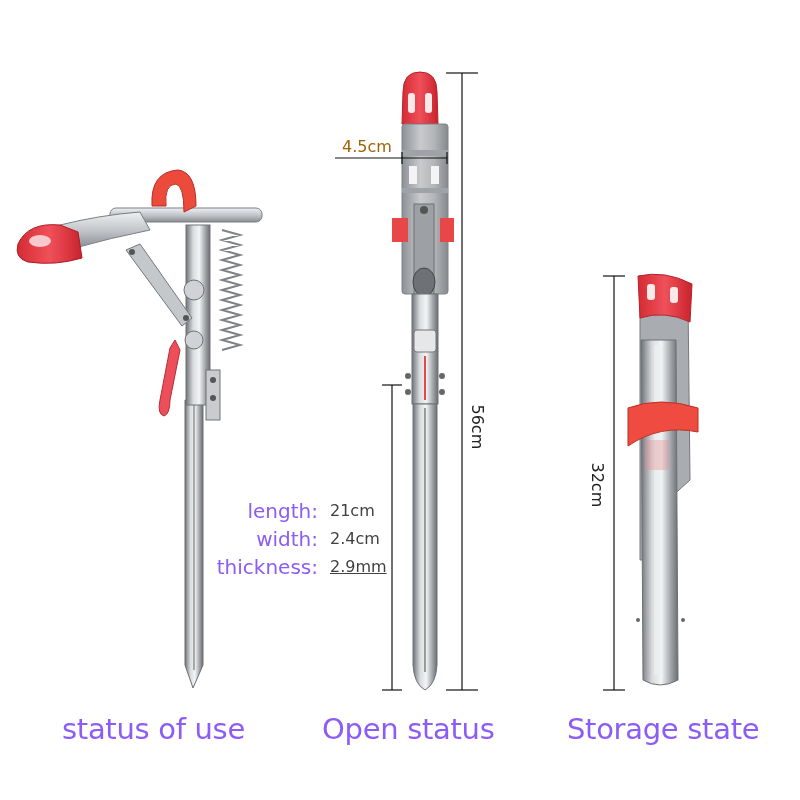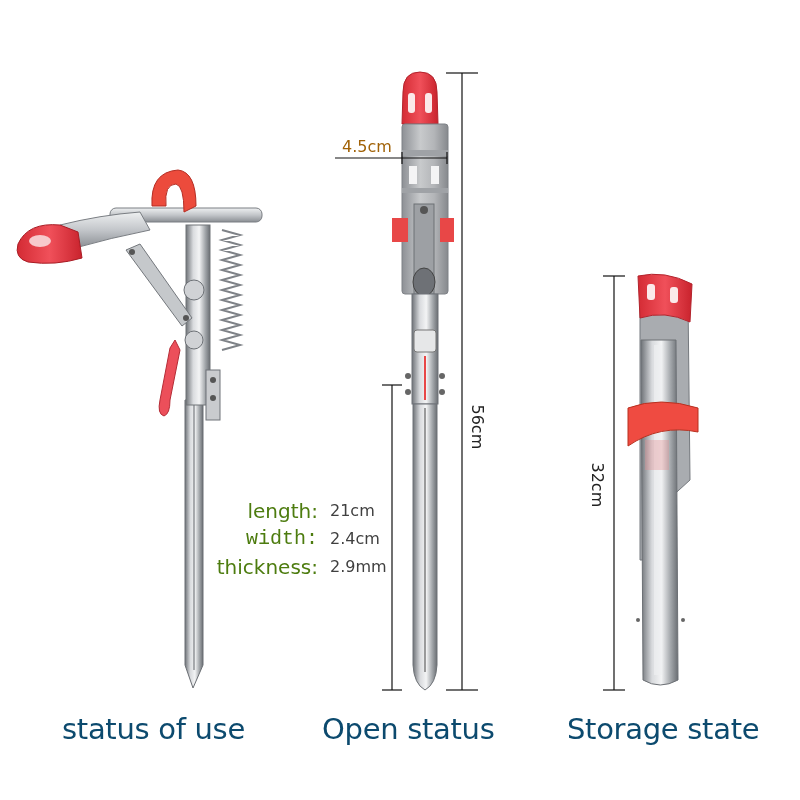--- a/index.html
+++ b/index.html
@@ -1,20 +1,20 @@
 <!DOCTYPE html>
 <html><head>
 <meta charset="utf-8">
 <style>
   html, body { margin: 0; padding: 0; background: #ffffff; }
   body { width: 800px; height: 800px; position: relative; overflow: hidden;
          font-family: "DejaVu Sans", "Liberation Sans", sans-serif; color: #111; }
   svg.art { position: absolute; left: 0; top: 0; }
-  .caption { position: absolute; top: 712px; font-size: 29px; color: #0c4a6e; white-space: nowrap; letter-spacing: -0.3px; }
-  .spec-label { position: absolute; font-size: 20px; color: #4d7c0f; text-align: right; width: 120px; white-space: nowrap; }
+  .caption { position: absolute; top: 712px; font-size: 29px; color: #8b5cf6; white-space: nowrap; letter-spacing: -0.3px; }
+  .spec-label { position: absolute; font-size: 20px; color: #8b5cf6; text-align: right; width: 120px; white-space: nowrap; }
   .spec-value { position: absolute; font-size: 16px; color: #404040; white-space: nowrap; }
   .dim-text { position: absolute; font-size: 16px; color: #a16207; white-space: nowrap; }
   .vtext { position: absolute; font-size: 16px; color: #222; white-space: nowrap; transform: rotate(90deg); transform-origin: center center; }
 </style>
 </head>
 <body>
 
 <svg class="art" width="800" height="800" viewBox="0 0 800 800">
   <defs>
     <linearGradient id="steelV" x1="0" x2="1" y1="0" y2="0">
@@ -148,22 +148,22 @@
 </svg>
 
 <span class="dim-text" style="left:342px; top:137px;">4.5cm</span>
 <span class="vtext" style="left:457px; top:415px; width:40px; text-align:center;">56cm</span>
 <span class="vtext" style="left:577px; top:473px; width:40px; text-align:center;">32cm</span>
 
 <div>
   <span class="spec-label" style="left:198px; top:499px;">length:</span>
   <span class="spec-value" style="left:330px; top:501px;">21cm</span>
 
-  <span class="spec-label" style="left:198px; top:527px;font-family:Liberation Mono, monospace;">width:</span>
+  <span class="spec-label" style="left:198px; top:527px;">width:</span>
   <span class="spec-value" style="left:330px; top:529px;text-align:center;">2.4cm</span>
 
   <span class="spec-label" style="left:198px; top:555px;">thickness:</span>
-  <span class="spec-value" style="left:330px; top:557px;">2.9mm</span>
+  <span class="spec-value" style="left:330px; top:557px;text-decoration:underline;">2.9mm</span>
 </div>
 
 <span class="caption" style="left:62px;">status of use</span>
 <span class="caption" style="left:322px;">Open status</span>
 <span class="caption" style="left:567px;">Storage state</span>
 
 </body></html>

